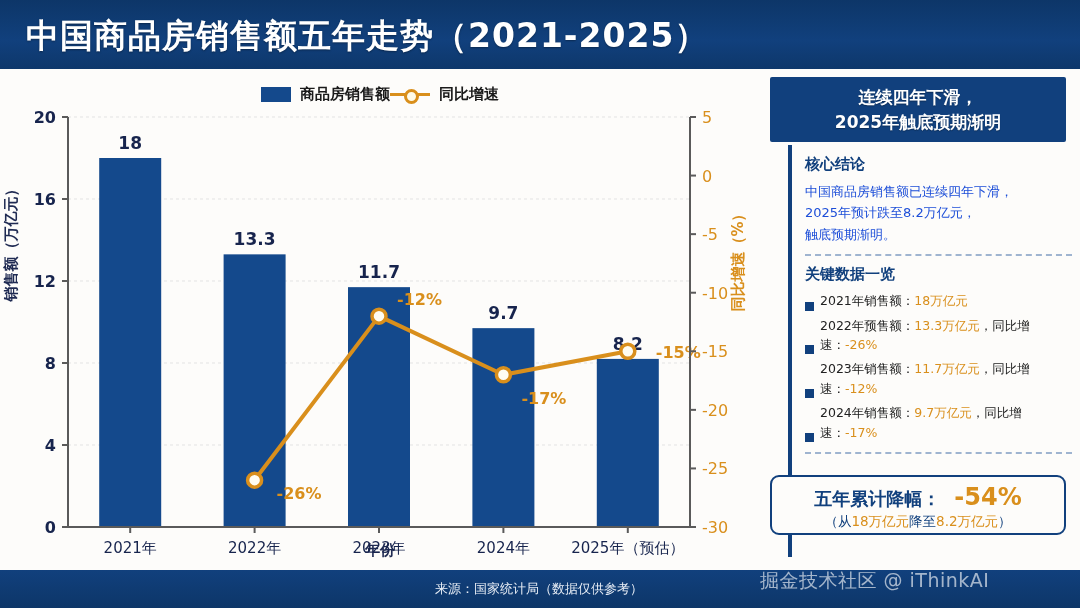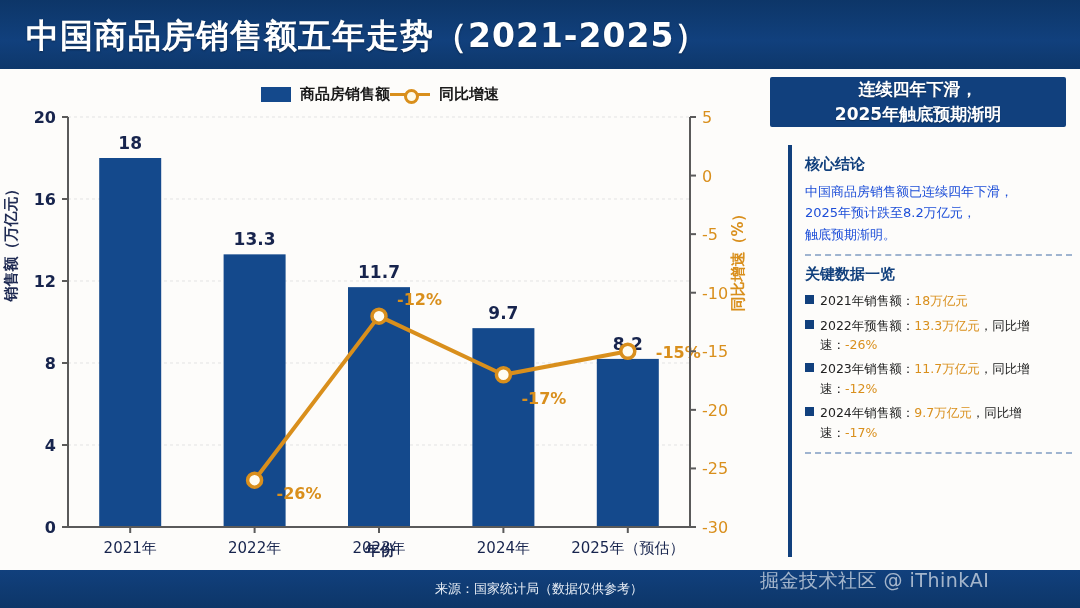--- a/index.html
+++ b/index.html
@@ -62,21 +62,21 @@
     text-align:center;
   }
   .xlabel{
     position:absolute;left:0;top:432px;width:760px;text-align:center;
     font-size:15px;font-weight:bold;color:#1f2a52;
     font-family:Liberation Mono, monospace;
   }
   
   .sidebar{position:absolute;left:765px;top:0;width:305px;height:501px;}
   .sb-header{
-    position:absolute;left:5px;top:8px;width:296px;height:50px;
+    position:absolute;left:5px;top:8px;width:296px;height:65px;
     background:#11407d;
     display:flex;flex-direction:column;align-items:center;justify-content:center;
     border-radius:2px;
   }
   .sb-header div{
     color:#fff;font-size:17px;font-weight:bold;line-height:1.45;
     font-family:"DejaVu Sans","Liberation Sans",sans-serif;
     text-shadow:0 1px 1px rgba(0,0,0,.3);
   }
   .sb-body{
@@ -94,21 +94,21 @@
     font-family:"DejaVu Sans","Liberation Sans",sans-serif;
   }
   .sb-concl div{white-space:nowrap;}
   .sb-divider{
     border-top:2px dashed #9fb4d0;margin:9px 0 9px 0;height:0;
   }
   .kv-list{margin:0;padding:0;list-style:none;}
   .kv-list li{
     font-size:12.5px;color:#222;line-height:1.55;margin-bottom:5px;
     font-family:"DejaVu Sans","Liberation Sans",sans-serif;
-    display:flex;align-items:flex-start;gap:6px;
+    display:flex;align-items:flex-end;gap:6px;
   }
   .kv-bullet{
     width:9px;height:9px;background:#11407d;display:inline-block;
     margin-top:4px;flex:0 0 9px;
   }
   .kv-txt{flex:1;}
   .kv-txt .hl{color:#d98f1c;}
   .sb-total{
     position:absolute;left:5px;top:406px;width:296px;height:60px;
     border:2px solid #11407d;border-radius:9px;background:#fdfcfa;
@@ -273,20 +273,28 @@
           </li>
           <li>
             <span class="kv-bullet"></span>
             <span class="kv-txt"><span>2024年销售额：</span><span class="hl">9.7万亿元</span><span>，同比增速：</span><span class="hl">-17%</span></span>
           </li>
         </ul>
 
       <div class="sb-divider" style="margin-top:10px;"></div>
     </div>
 
+    <div class="sb-total">
+      <div class="line1">
+        <span>五年累计降幅：</span><span class="big">-54%</span>
+      </div>
+      <div class="line2">
+        <span>（从</span><span class="hl">18万亿元</span><span>降至</span><span class="hl">8.2万亿元</span><span>）</span>
+      </div>
+    </div>
 
   </div>
 </div>
 
 <div class="footer">
   <div class="src">来源：国家统计局（数据仅供参考）</div>
 </div>
 <div class="watermark">掘金技术社区 @ iThinkAI</div>
 
 </body></html>

